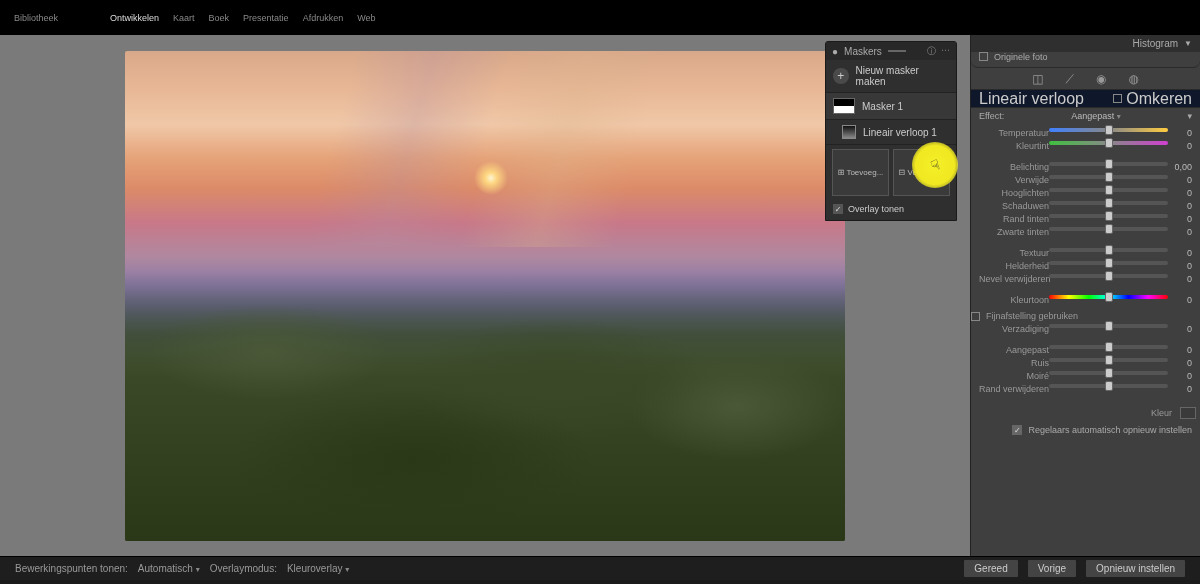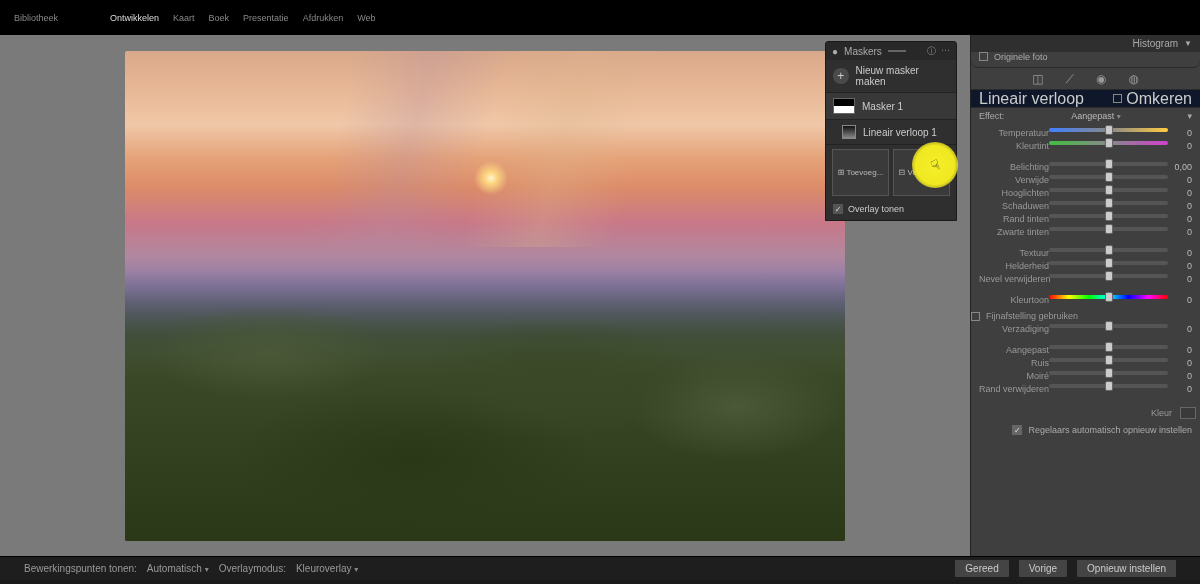--- a/index.html
+++ b/index.html
@@ -54,21 +54,21 @@
 .strack.hue { background: linear-gradient(to right, #f00, #ff0, #0f0, #0ff, #00f, #f0f, #f00); }
 .sthumb { position: absolute; left: 50%; top: -3px; width: 8px; height: 10px; background: #ccc; border: 1px solid #666; border-radius: 2px; transform: translateX(-50%); }
 .sval { width: 24px; text-align: right; font-size: 9px; color: #bbb; }
 .sgap { height: 8px; }
 
 .fijnrow { display: flex; align-items: center; gap: 6px; height: 16px; font-size: 9px; color: #999; }
 .kleurrow { display: flex; align-items: center; justify-content: flex-end; height: 16px; padding: 0 4px; font-size: 9px; color: #999; gap: 8px; }
 .kleurbox { width: 16px; height: 12px; border: 1px solid #666; background: #3a3a3a; }
 .resetrow { display: flex; align-items: center; justify-content: flex-end; padding: 4px 8px 6px 8px; font-size: 9px; color: #aaa; gap: 6px; }
 
-.bottombar { height: 24px; background: #1e1e1e; display: flex; align-items: center; padding: 0 24px; font-size: 10px; color: #999; gap: 10px; border-top: 1px solid #000; justify-content: space-between; }
+.bottombar { height: 24px; background: #1e1e1e; display: flex; align-items: center; padding: 0 15px; font-size: 10px; color: #999; gap: 10px; border-top: 1px solid #000; justify-content: space-between; }
 .bleft { display: flex; align-items: center; gap: 10px; }
 .bright { display: flex; align-items: center; gap: 10px; }
 .btn { background: #444; padding: 3px 10px; border-radius: 1px; font-size: 10px; color: #ccc; cursor: pointer; }
 
 .maskers { position: absolute; top: 41px; left: 825px; width: 132px; background: #2f2f2f; border: 1px solid #1a1a1a; border-radius: 3px 3px 0 0; z-index: 5; font-size: 10px; }
 .maskhead { height: 18px; background: #282828; display: flex; align-items: center; padding: 0 6px; color: #aaa; gap: 6px; justify-content: space-between; }
 .maskhead .ml { display: flex; align-items: center; gap: 6px; }
 .mh-dash { width: 18px; height: 2px; background: #666; }
 .mh-icons { display: flex; gap: 5px; font-size: 9px; color: #888; }
 .maskrow { display: flex; align-items: center; padding: 5px 7px; gap: 7px; border-bottom: 1px solid #222; }

